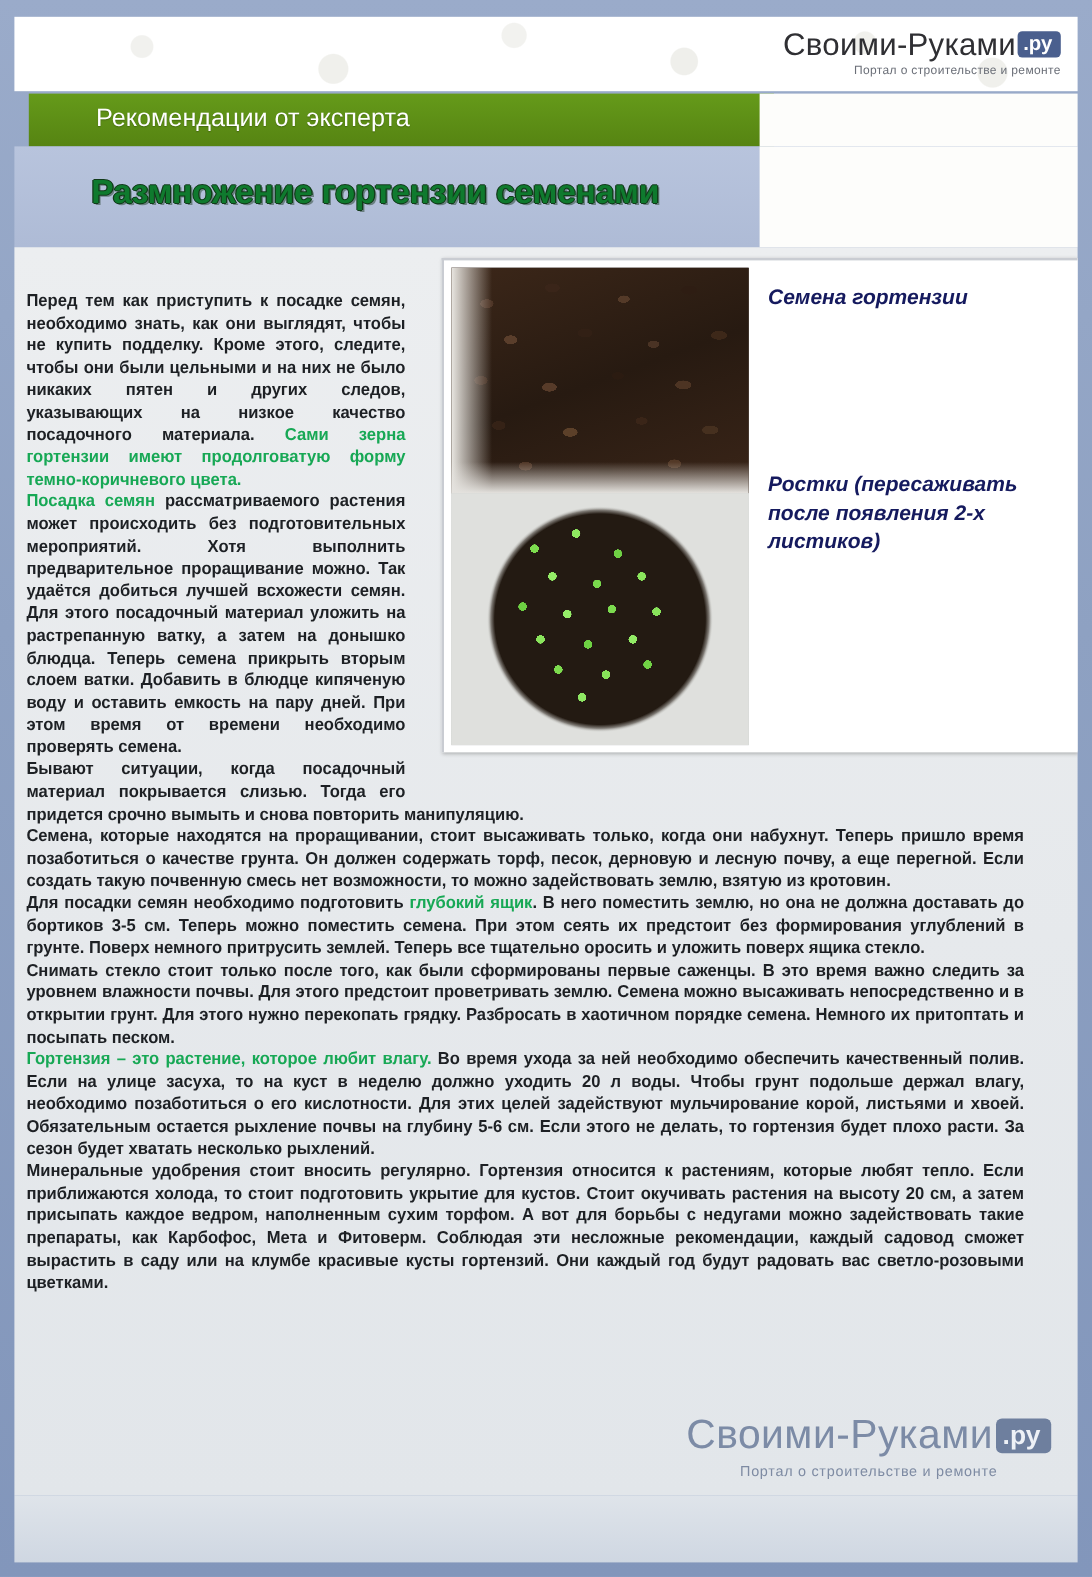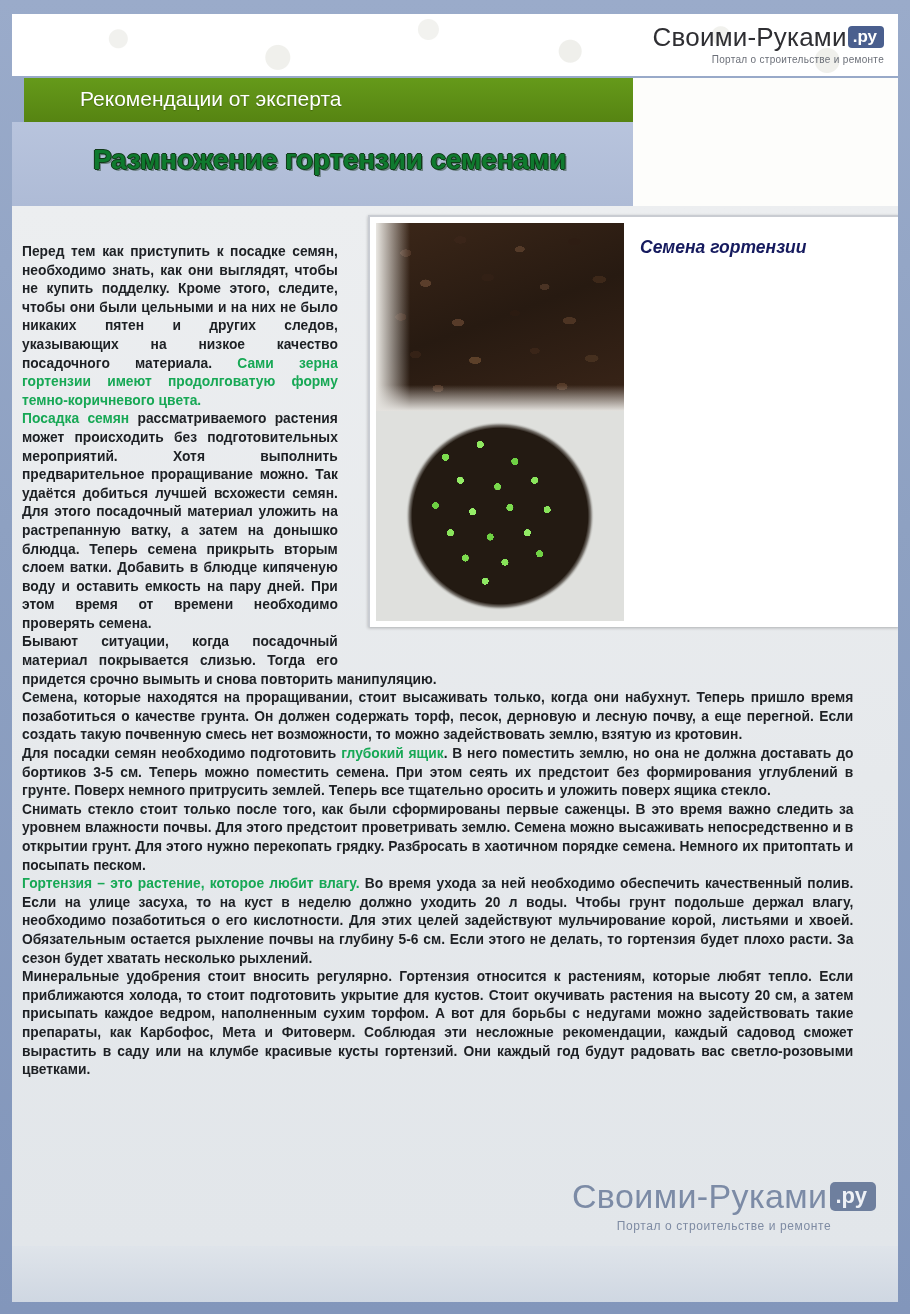--- a/index.html
+++ b/index.html
@@ -61,21 +61,21 @@
   .topbar-right-white{
     position:absolute;left:633px;top:78px;width:265px;height:44px;
     background:#fdfdfb;
   }
   
   .titleband{
     position:absolute;left:12px;top:122px;width:886px;height:84px;
     background:linear-gradient(180deg,#b8c4dd 0%,#aebbd6 100%);
   }
   .titleband .inner{
-    position:absolute;left:0;top:0;width:591px;height:84px;margin-left:17px;
+    position:absolute;left:0;top:0;width:591px;height:84px;
   }
   .doc-title{
     position:absolute;left:64px;top:22px;
     font-size:28px;font-weight:700;
     color:#0f7a2e;
     letter-spacing:-.2px;
     text-shadow:
       1px 0 0 #123a1a, -1px 0 0 #123a1a, 0 1px 0 #123a1a, 0 -1px 0 #123a1a,
       2px 2px 0 rgba(20,50,25,.45);
   }
@@ -243,20 +243,21 @@
 
     <div class="photopanel">
       <div class="photo-col">
         <div class="photo-seeds">
           <div class="fade-l"></div>
           <div class="fade-b"></div>
         </div>
         <div class="photo-sprouts"></div>
       </div>
       <div class="cap cap1">Семена гортензии</div>
+      <div class="cap cap2">Ростки (пересаживать после появления 2-х листиков)</div>
     </div>
 
     <div class="body-text">
       <div class="floatbox"></div>
 
       <p><span>Перед тем как приступить к посадке семян, необходимо знать, как они выглядят, чтобы не купить подделку. Кроме этого, следите, чтобы они были цельными и на них не было никаких пятен и других следов, указывающих на низкое качество посадочного материала. </span><span class="hl">Сами зерна гортензии имеют продолговатую форму темно-коричневого цвета.</span></p>
       <p><span class="hl">Посадка семян</span><span> рассматриваемого растения может происходить без подготовительных мероприятий. Хотя выполнить предварительное проращивание можно. Так удаётся добиться лучшей всхожести семян. Для этого посадочный материал уложить на растрепанную ватку, а затем на донышко блюдца. Теперь семена прикрыть вторым слоем ватки. Добавить в блюдце кипяченую воду и оставить емкость на пару дней. При этом время от времени необходимо проверять семена.</span></p>
       <p>Бывают ситуации, когда посадочный материал покрывается слизью. Тогда его придется срочно вымыть и снова повторить манипуляцию.</p>
       <p>Семена, которые находятся на проращивании, стоит высаживать только, когда они набухнут. Теперь пришло время позаботиться о качестве грунта. Он должен содержать торф, песок, дерновую и лесную почву, а еще перегной. Если создать такую почвенную смесь нет возможности, то можно задействовать землю, взятую из кротовин.</p>
       <p><span>Для посадки семян необходимо подготовить </span><span class="hl">глубокий ящик</span><span>. В него поместить землю, но она не должна доставать до бортиков 3-5 см. Теперь можно поместить семена. При этом сеять их предстоит без формирования углублений в грунте. Поверх немного притрусить землей. Теперь все тщательно оросить и уложить поверх ящика стекло.</span></p>

